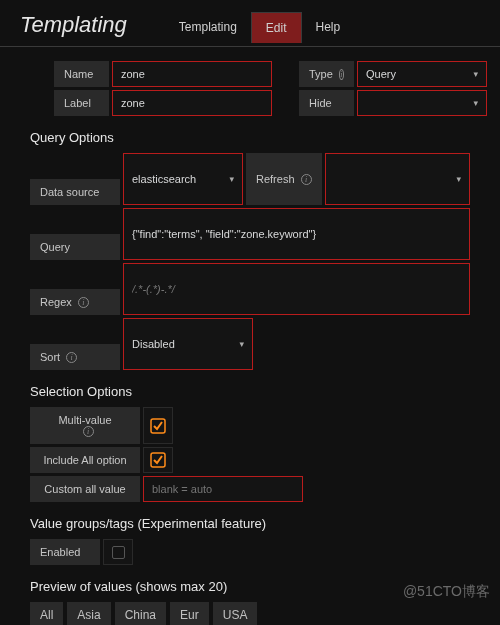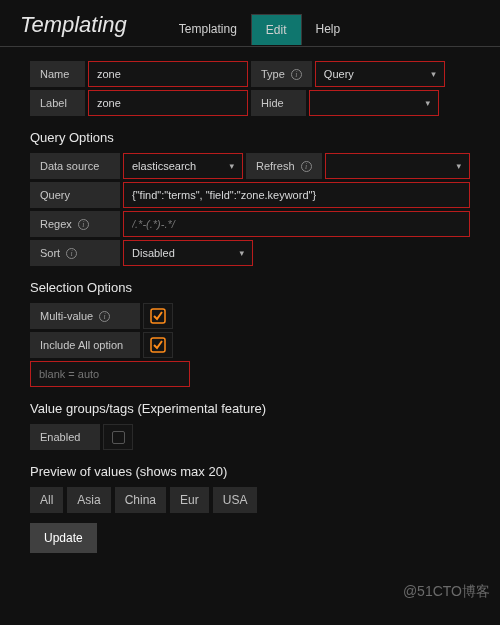--- a/index.html
+++ b/index.html
@@ -8,21 +8,21 @@
     color: #d8d9da;
     font-family: -apple-system, BlinkMacSystemFont, "Helvetica Neue", Arial, sans-serif;
     font-size: 12px;
     width: 500px;
     height: 625px;
     overflow: hidden;
     position: relative;
   }
   .header {
     display: flex;
-    align-items: center;
+    align-items: flex-start;
     padding: 12px 20px 0 20px;
     gap: 18px;
   }
   .title {
     font-style: italic;
     font-size: 22px;
     color: #e6e6e6;
     font-weight: 400;
     margin-right: 20px;
     padding-bottom: 8px;
@@ -30,43 +30,43 @@
   .tabs { display: flex; }
   .tab {
     padding: 8px 14px;
     color: #d0d0d0;
     font-size: 12px;
     cursor: pointer;
   }
   .tab.active {
     border: 1px solid #3a3a3a;
     border-bottom: none;
-    background: #0f766e;
+    background: #7f1d1d;
   }
   .divider { border-bottom: 1px solid #3a3a3a; margin: 0 0 14px 0; }
   .content { padding: 0 30px 20px 30px; }
   .section-title {
     color: #e6e6e6;
     font-size: 13px;
     font-weight: 400;
     margin: 14px 0 8px 0;
   }
   .row { display: flex; gap: 3px; margin-bottom: 3px; }
   .lbl {
     background: #2a2a2a;
     padding: 7px 10px;
     font-size: 11px;
     color: #c8c8c8;
     display: flex;
     align-items: center;
     min-width: 70px;
     white-space: nowrap;
   }
-  .lbl.w90 { min-width: 90px; }
-  .lbl.w110 { min-width: 110px; }
+  .lbl.w90 { min-width: 90px; margin-top: 26px; }
+  .lbl.w110 { min-width: 110px; flex-direction: column; }
   .inp, .sel {
     background: #141414;
     border: 1px solid #b91c1c;
     color: #d8d9da;
     padding: 6px 8px;
     font-size: 11px;
     font-family: inherit;
   }
   .inp { flex: 0 0 130px; }
   .inp.wide { flex: 1 1 auto; }
@@ -131,21 +131,21 @@
     cursor: pointer;
     margin-top: 10px;
   }
   .watermark {
     position: absolute;
     right: 10px;
     bottom: 24px;
     color: #6a6a6a;
     font-size: 14px;
   }
-  .lbl.sm { min-width: 55px; }
+  .lbl.sm { min-width: 55px; margin-left: 24px; }
 </style>
 </head>
 <body>
 
 <div class="header">
   <div class="title">Templating</div>
   <div class="tabs">
     <div class="tab">Templating</div>
     <div class="tab active">Edit</div>
     <div class="tab">Help</div>
@@ -230,20 +230,21 @@
   <div class="row">
     <div class="lbl w110">Include All option</div>
     <div class="chk">
       <svg viewBox="0 0 16 16">
           <rect x="1" y="1" width="14" height="14" rx="2" fill="none" stroke="#ff8c1a" stroke-width="1.5"></rect>
           <path d="M4 8 L7 11 L12 4" fill="none" stroke="#ff8c1a" stroke-width="2"></path>
         </svg>
     </div>
   </div>
   <div class="row">
+    <div class="lbl w110">Custom all value</div>
     <input class="inp" style="flex: 0 0 100px; color: rgb(90, 90, 90);" placeholder="blank = auto">
   </div>
 
   <div class="section-title">Value groups/tags (Experimental feature)</div>
   <div class="row">
     <div class="lbl">Enabled</div>
     <div class="chk empty">
         <div class="box"></div>
       </div>
   </div>

